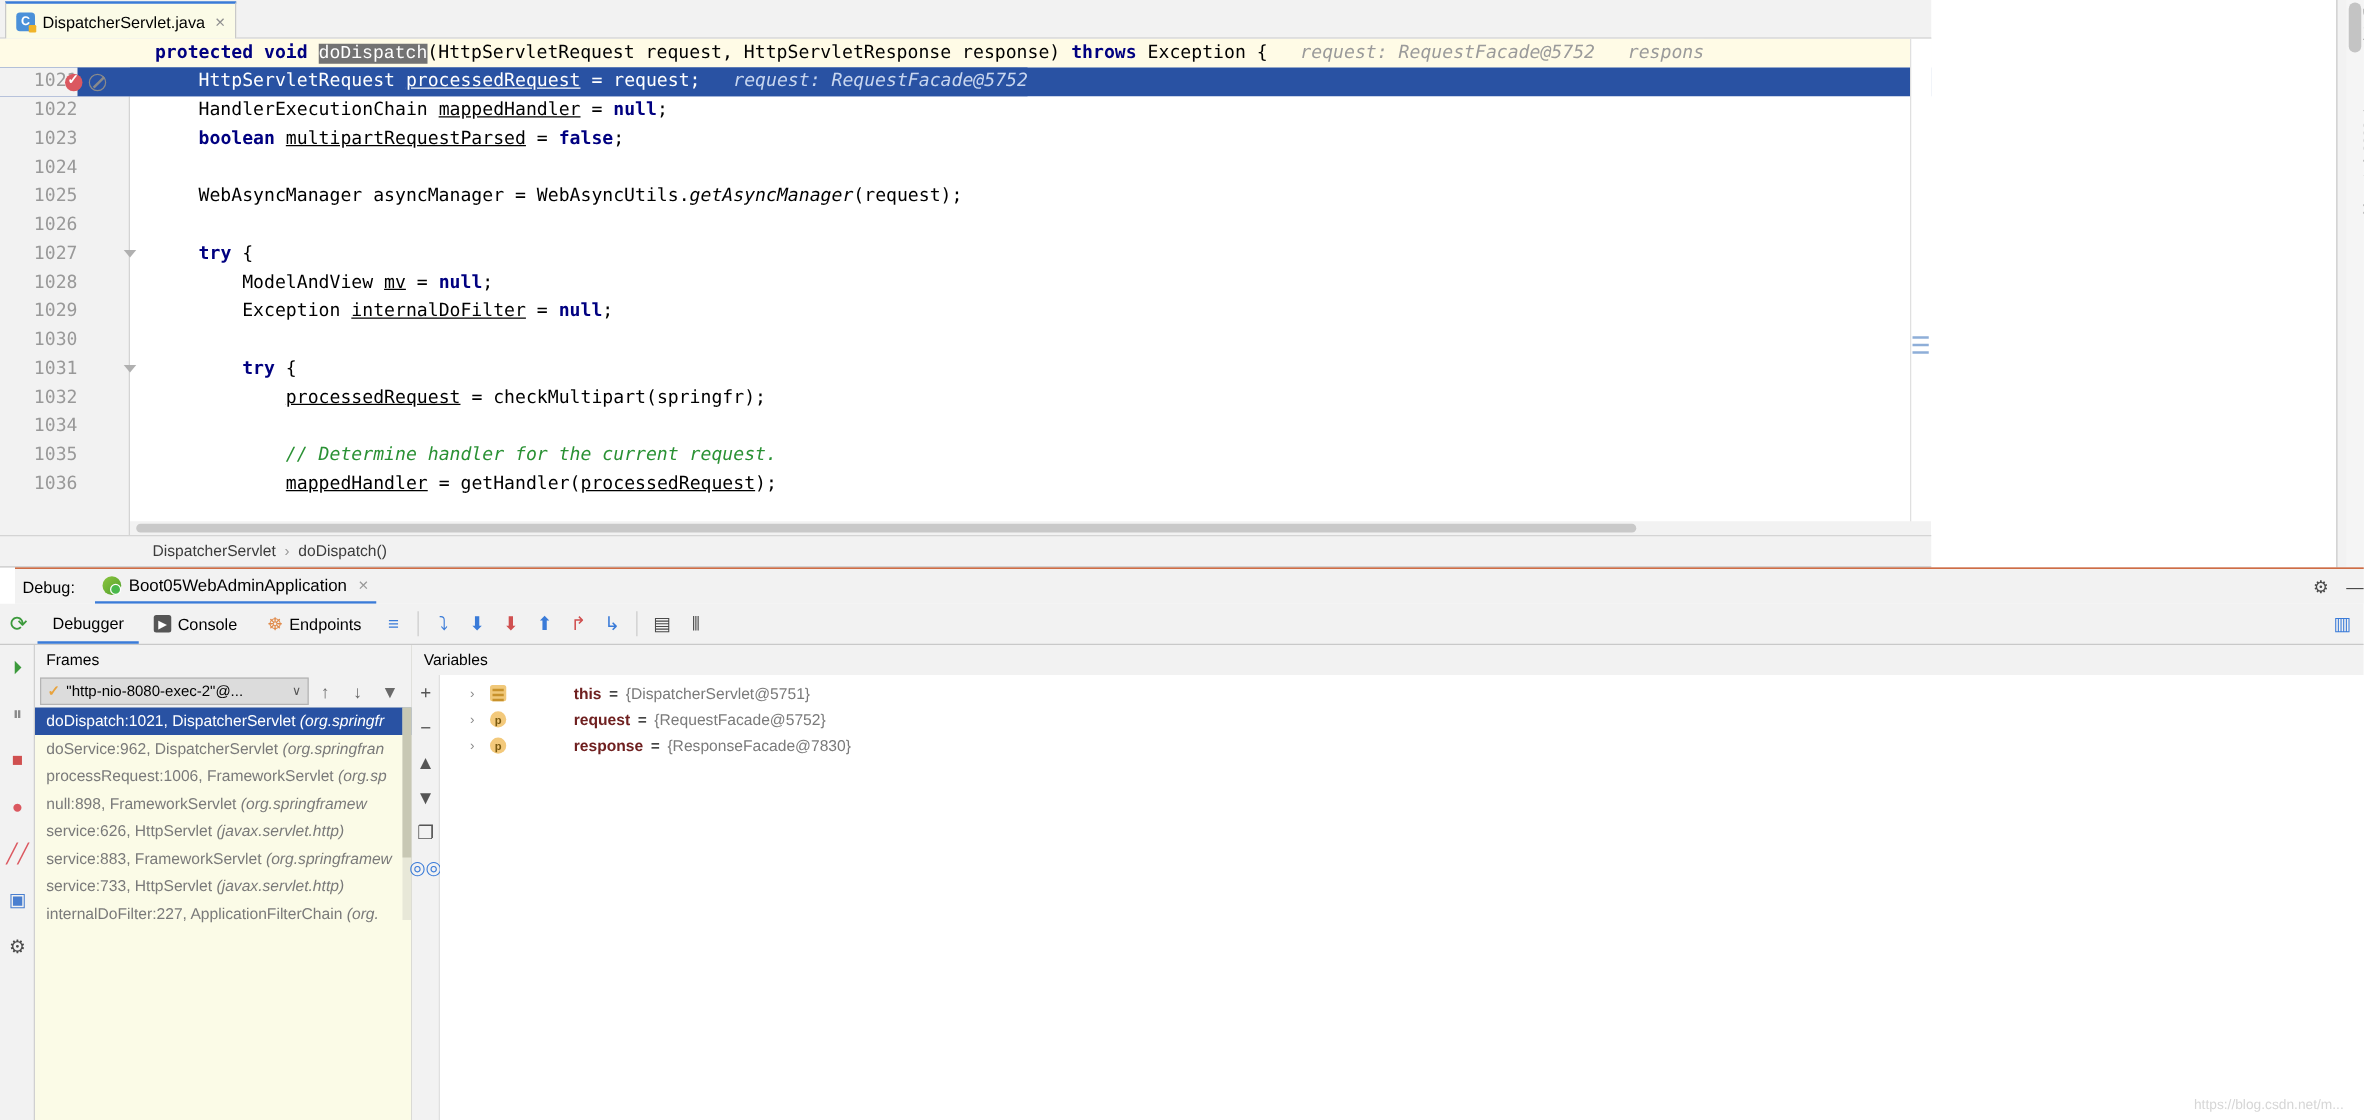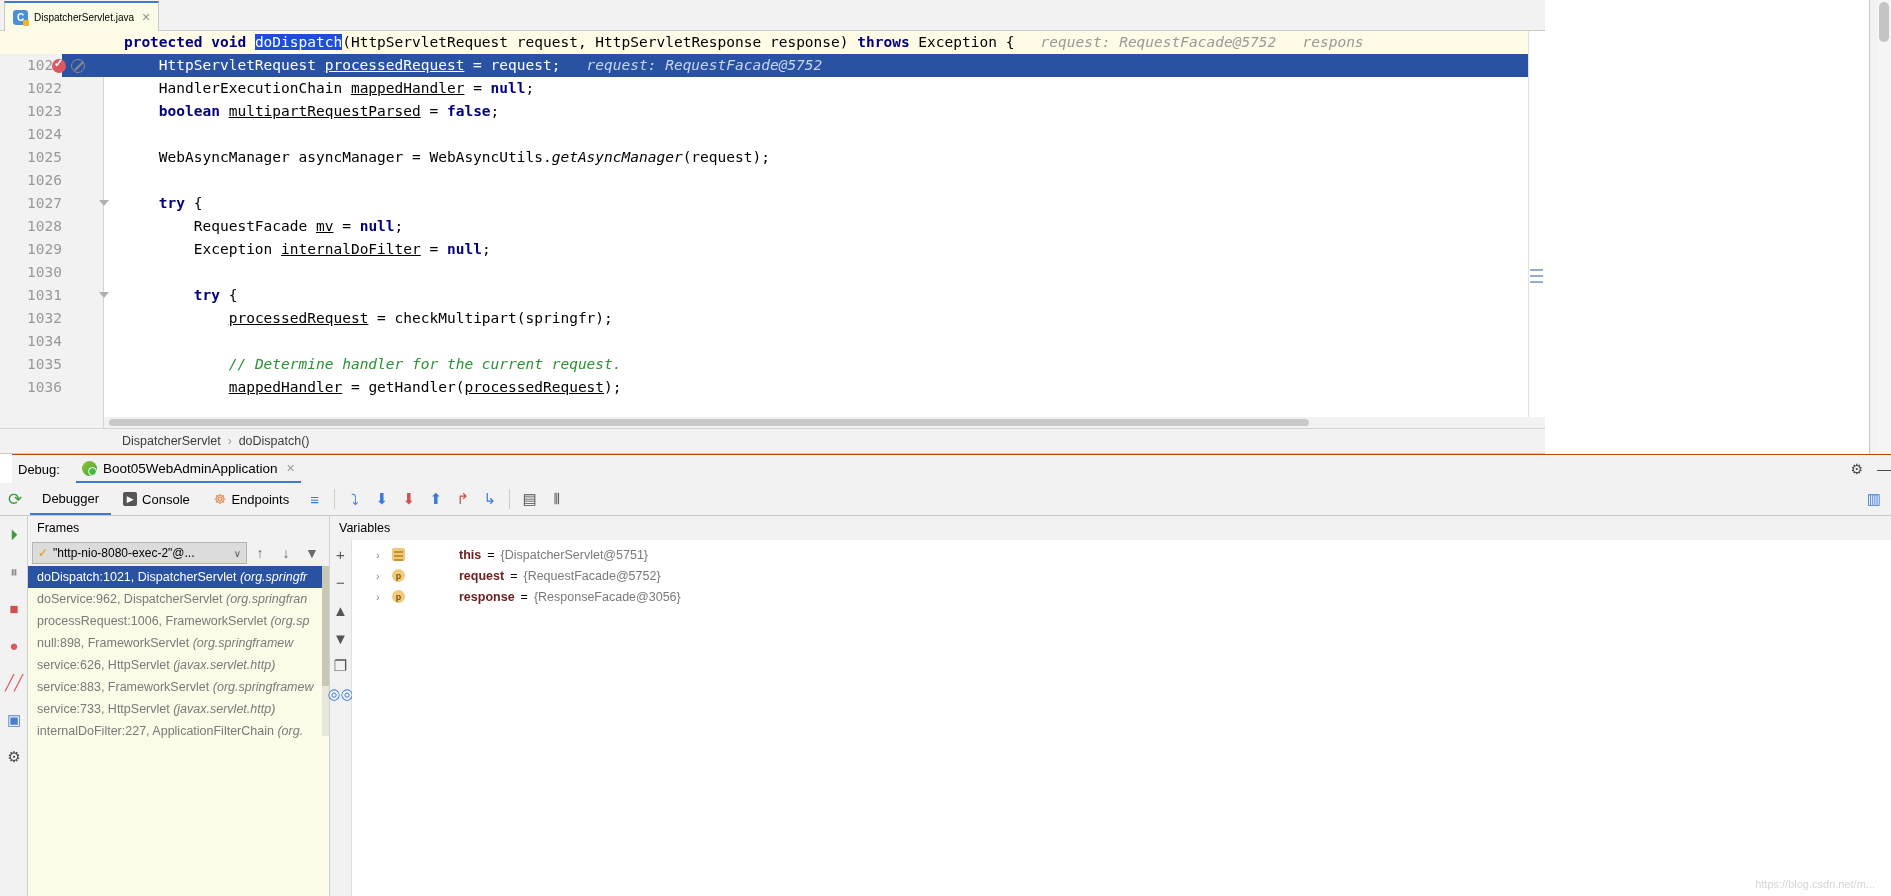--- a/index.html
+++ b/index.html
@@ -29,21 +29,21 @@
   .tab-icon {
     width: 15px; height: 15px; border-radius: 3px;
     background: #4a90d9; color: #fff; font-size: 10px; font-weight: bold;
     display: flex; align-items: center; justify-content: center;
     position: relative;
   }
   .tab-icon::after {
     content: ""; position: absolute; right: -1px; bottom: -1px;
     width: 6px; height: 6px; background: #f0b429; border-radius: 1px;
   }
-  .tab-label { font-size: 10px; color: #000; white-space: nowrap; }
+  .tab-label { font-size: 13px; color: #000; white-space: nowrap; }
   .tab-close { font-size: 14px; color: #909090; margin-left: 2px; cursor: default; }
 
   
   .editor {
     position: absolute; left: 0; top: 31px; width: 1545px; height: 397px;
     background: #ffffff; overflow: hidden;
   }
   .gutter {
     position: absolute; left: 0; top: 0; width: 104px; height: 100%;
     background: #f2f2f2; border-right: 1px solid #d4d4d4;
@@ -62,21 +62,21 @@
     position: absolute; left: 0; top: 0; height: 23px; line-height: 23px;
     padding-left: 89px; white-space: pre;
     font-family: "DejaVu Sans Mono", monospace; font-size: 14.5px;
   }
   .kw { color: #000080; font-weight: bold; }
   .cmt { color: #2a9134; font-style: italic; }
   .fld { text-decoration: underline; }
   .mth { color: #000000; font-style: italic; }
   .inlay { color: #9a9a9a; font-style: italic; }
   .hl-exec .inlay { color: #c8d6ef; }
-  .selbox { background: #1d4ed8; color: #ffffff; }
+  .selbox { background: #737373; color: #ffffff; font-family: Liberation Mono, monospace; }
 
   .fold-marker {
     position: absolute; left: 99px; width: 11px; height: 11px;
     border: 1px solid #a0a0a0; background: #fff; color: #555;
     font-size: 9px; line-height: 9px; text-align: center;
     border-radius: 1px;
   }
   .fold-tri {
     position: absolute; left: 99px; width: 0; height: 0;
     border-left: 5px solid transparent; border-right: 5px solid transparent;
@@ -335,21 +335,21 @@
           <div class="ln">1026</div>
           <div class="code-text"></div>
         </div>
         <div class="row">
           <div class="ln">1027</div>
           <span class="fold-tri" style="top: 8px;"></span>
           <div class="code-text"><span>        </span><span class="kw">try</span><span> {</span></div>
         </div>
         <div class="row">
           <div class="ln">1028</div>
-          <div class="code-text"><span>            RequestFacade </span><span class="fld">mv</span><span> = </span><span class="kw">null</span><span>;</span></div>
+          <div class="code-text"><span>            ModelAndView </span><span class="fld">mv</span><span> = </span><span class="kw">null</span><span>;</span></div>
         </div>
         <div class="row">
           <div class="ln">1029</div>
           <div class="code-text"><span>            Exception </span><span class="fld">internalDoFilter</span><span> = </span><span class="kw">null</span><span>;</span></div>
         </div>
         <div class="row">
           <div class="ln">1030</div>
           <div class="code-text"></div>
         </div>
         <div class="row">
@@ -516,19 +516,19 @@
           <span class="ic-param">p</span>
           <span class="var-name">request</span>
           <span class="var-eq"> = </span>
           <span class="var-val">{RequestFacade@5752}</span>
         </div>
         <div class="var-row">
           <span class="var-chev">›</span>
           <span class="ic-param">p</span>
           <span class="var-name">response</span>
           <span class="var-eq"> = </span>
-          <span class="var-val">{ResponseFacade@3056}</span>
+          <span class="var-val">{ResponseFacade@7830}</span>
         </div>
       </div>
     <div class="watermark">https://blog.csdn.net/m...</div>
   </div>
 
 </div>
 
 </body></html>

